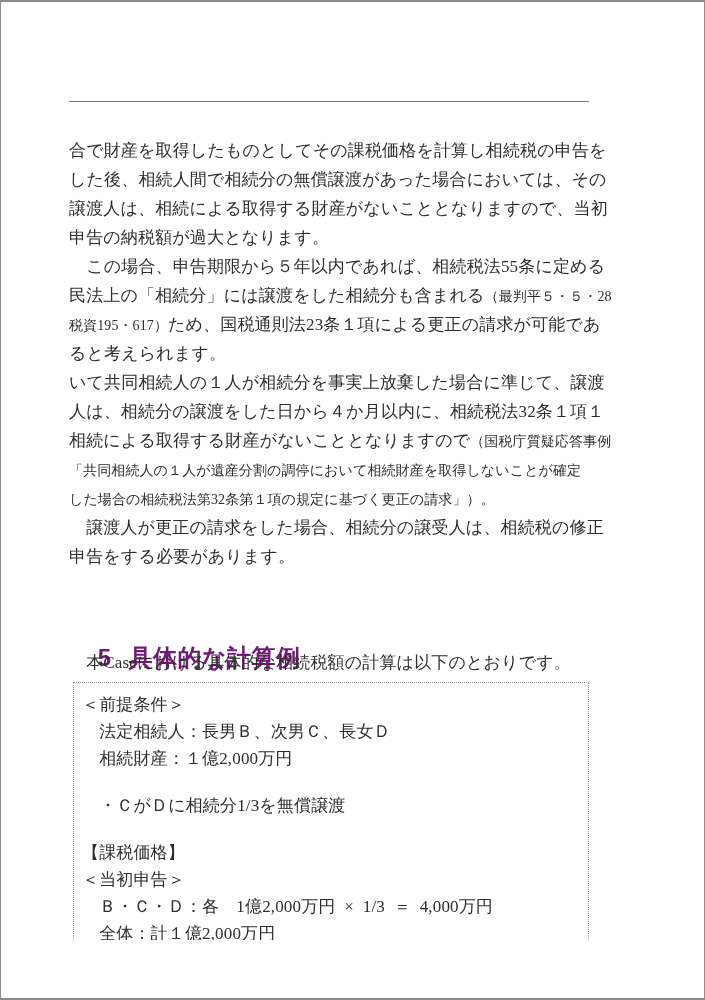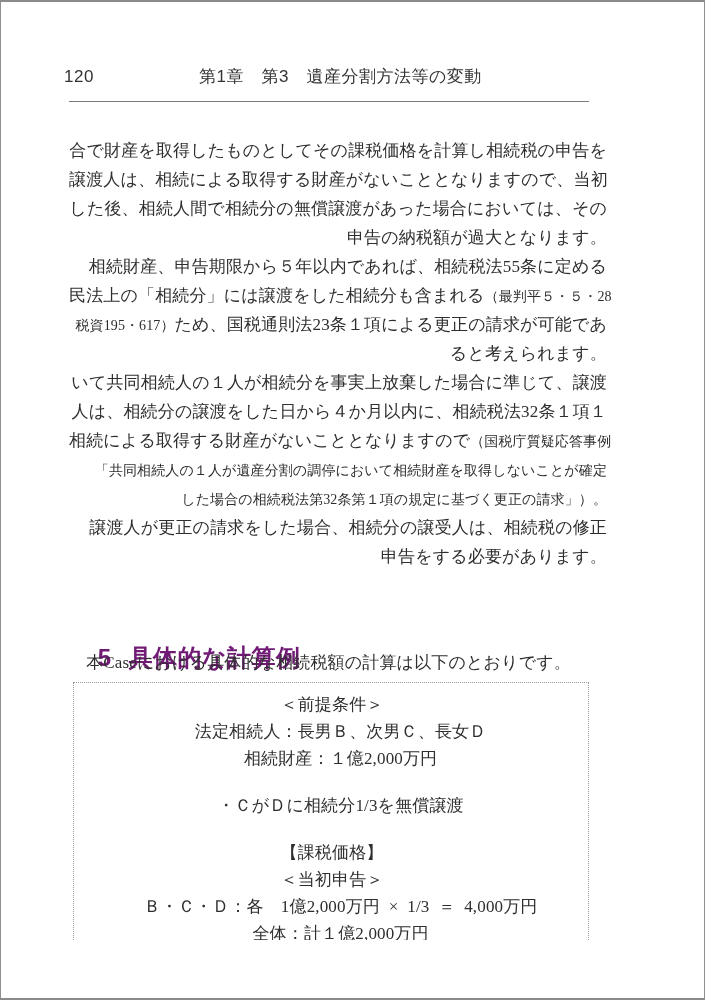--- a/index.html
+++ b/index.html
@@ -27,21 +27,20 @@
     position:absolute;top:99px;left:68px;width:520px;height:0;
     border-top:1.5px solid #7a7a7a;
   }
   .body-text{
     position:absolute;top:134px;left:68px;width:538px;
   }
   .bline{
     line-height:29px;height:29px;
     font-size:17px;letter-spacing:0.15px;
     white-space:pre;
-    text-align:right;
   }
   .bline .small{font-size:14px;letter-spacing:0.1px;font-family:Liberation Serif, serif;}
   .section-heading{
     position:absolute;top:617px;left:68px;width:538px;height:26px;
     font-family:"Liberation Sans","DejaVu Sans",sans-serif;
     font-size:24px;font-weight:600;line-height:26px;color:#701a75;
     letter-spacing:0.5px;white-space:pre;
   }
   .section-heading .sec-num{margin-right:17px;}
   .section-intro{
@@ -50,46 +49,41 @@
   }
   .calc-box{
     position:absolute;top:680px;left:72px;width:516px;height:258px;
     box-sizing:border-box;
     border-top:1px dotted #9a9a9a;
     border-left:1px dotted #9a9a9a;
     border-right:1px dotted #9a9a9a;
     border-bottom:none;
     padding:8px 6px 0 8px;
     overflow:hidden;
-    text-align:center;
   }
   .box-line{
     font-size:17px;line-height:27px;height:27px;
     letter-spacing:0.15px;white-space:pre;
   }
   .box-blank{height:20px;}
 </style>
 </head>
 <body>
 
 <div class="page">
 
-  <div class="running-header">
-    <span class="page-num">120</span>
-    <span class="chapter">第1章　第3　遺産分割方法等の変動</span>
-  </div>
 
   <div class="header-rule"></div>
 
   <div class="body-text" id="body-text">
       <div class="bline"><span class="normal">合で財産を取得したものとしてその課税価格を計算し相続税の申告を</span></div>
+      <div class="bline"><span class="normal">した後、相続人間で相続分の無償譲渡があった場合においては、その</span></div>
       <div class="bline"><span class="normal">譲渡人は、相続による取得する財産がないこととなりますので、当初</span></div>
-      <div class="bline"><span class="normal">した後、相続人間で相続分の無償譲渡があった場合においては、その</span></div>
       <div class="bline"><span class="normal">申告の納税額が過大となります。</span></div>
-      <div class="bline"><span class="normal">　相続財産、申告期限から５年以内であれば、相続税法55条に定める</span></div>
+      <div class="bline"><span class="normal">　この場合、申告期限から５年以内であれば、相続税法55条に定める</span></div>
       <div class="bline"><span class="normal">民法上の「相続分」には譲渡をした相続分も含まれる</span><span class="small">（最判平５・５・28</span></div>
       <div class="bline"><span class="small">税資195・617）</span><span class="normal">ため、国税通則法23条１項による更正の請求が可能であ</span></div>
       <div class="bline"><span class="normal">ると考えられます。</span></div>
       <div class="bline"><span class="normal">いて共同相続人の１人が相続分を事実上放棄した場合に準じて、譲渡</span></div>
       <div class="bline"><span class="normal">人は、相続分の譲渡をした日から４か月以内に、相続税法32条１項１</span></div>
       <div class="bline"><span class="normal">相続による取得する財産がないこととなりますので</span><span class="small">（国税庁質疑応答事例</span></div>
       <div class="bline"><span class="small">「共同相続人の１人が遺産分割の調停において相続財産を取得しないことが確定</span></div>
       <div class="bline"><span class="small">した場合の相続税法第32条第１項の規定に基づく更正の請求」）。</span></div>
       <div class="bline"><span class="normal">　譲渡人が更正の請求をした場合、相続分の譲受人は、相続税の修正</span></div>
       <div class="bline"><span class="normal">申告をする必要があります。</span></div>

